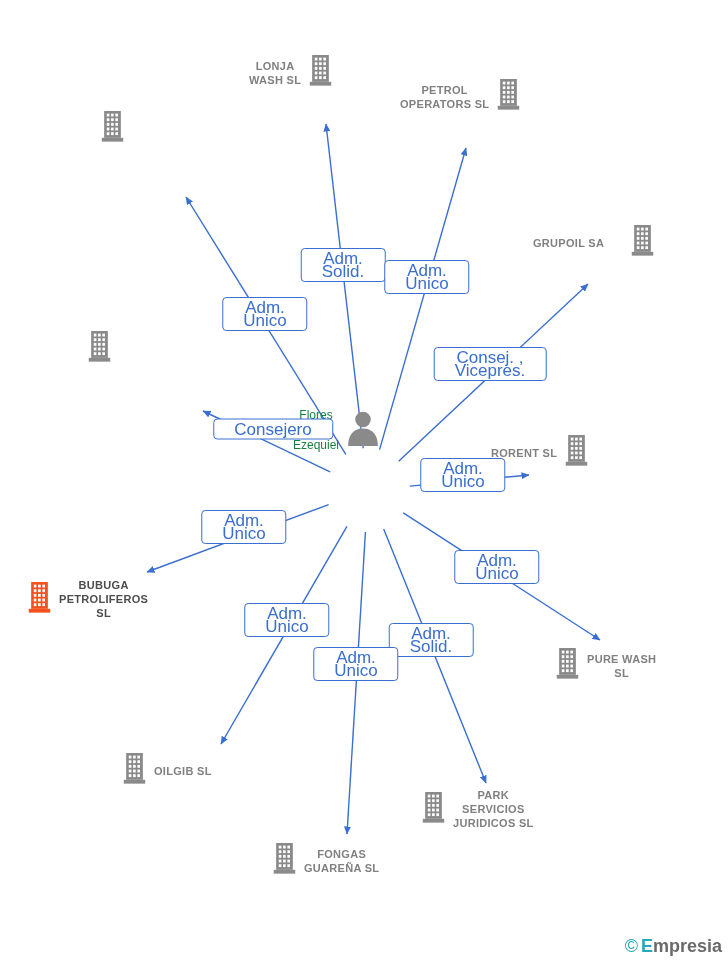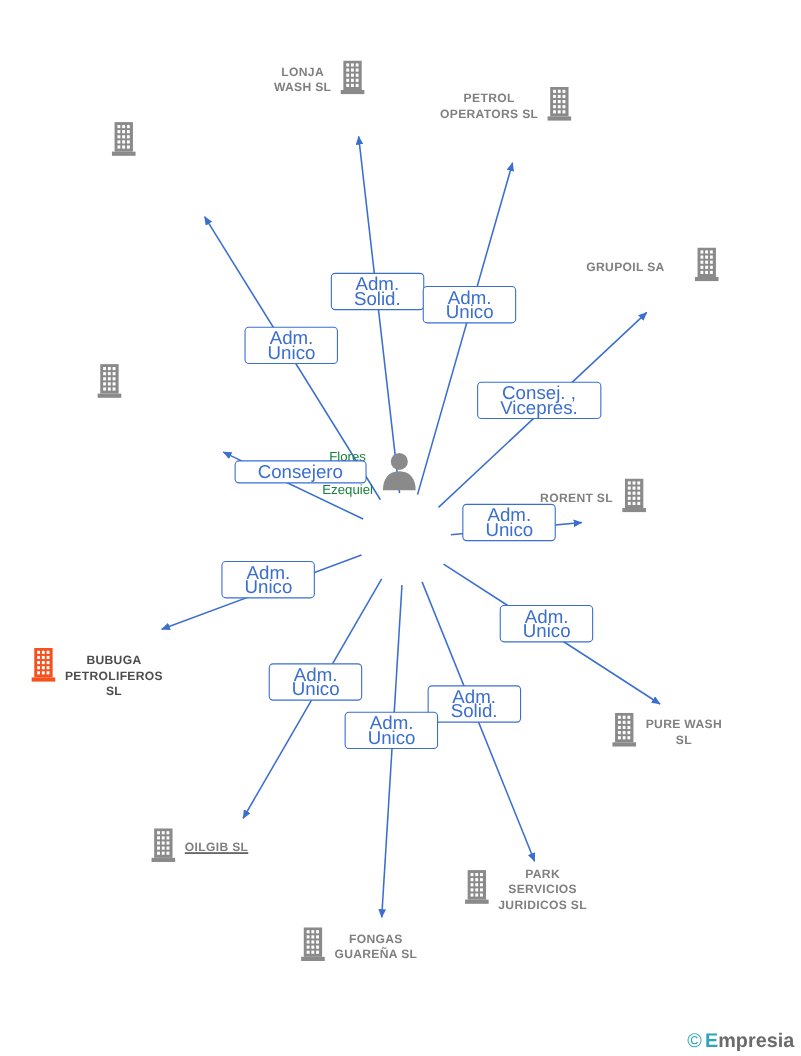--- a/index.html
+++ b/index.html
@@ -14,21 +14,21 @@
   svg.edges line{stroke:var(--edge);stroke-width:1.4;}
   .node{
     position:absolute;width:150px;
     display:flex;flex-direction:row;align-items:center;gap:5px;
     cursor:pointer;
   }
   .node .nlabel{
     font-size:11px;font-weight:bold;line-height:14px;letter-spacing:.3px;
     color:var(--companyText);text-align:center;white-space:nowrap;
   }
-  .node.highlight .nlabel{color:var(--highlightText);margin-top:16px;}
+  .node.highlight .nlabel{color:var(--highlightText);}
   .node.person .nlabel{font-weight:normal;font-size:12px;line-height:15px;color:#15803d;letter-spacing:0;}
   .edge-label{
     position:absolute;transform:translate(-50%,-50%);
     background:#ffffff;border:1px solid var(--edge);border-radius:4px;
     color:var(--edge);font-size:17px;line-height:13px;
     padding:3px 20px;text-align:center;white-space:nowrap;
   }
   .footer{
     position:absolute;right:6px;bottom:6px;
     font-size:18px;line-height:16px;user-select:none;
@@ -247,21 +247,21 @@
             <rect x="14.4" y="13.899999999999999" width="2.2" height="2.4" fill="#ffffff"></rect>
             <rect x="7.2" y="17.8" width="2.2" height="2.4" fill="#ffffff"></rect>
             <rect x="10.8" y="17.8" width="2.2" height="2.4" fill="#ffffff"></rect>
             <rect x="14.4" y="17.8" width="2.2" height="2.4" fill="#ffffff"></rect>
           </svg></div>
         <div class="nlabel">
           <div>PURE WASH</div>
           <div>SL</div>
         </div>
       </div>
-      <div class="node company" style="left: 134px; top: 753px; text-decoration: underline;">
+      <div class="node company" style="left: 120px; top: 753px;">
         <div><svg width="29" height="31" viewBox="0 0 24 26">
     <rect x="5" y="0" width="14" height="22.5" fill="#8a8a8a"></rect>
     <rect x="3" y="22.5" width="18" height="3.2" fill="#8a8a8a"></rect>
             <rect x="7.2" y="2.2" width="2.2" height="2.4" fill="#ffffff"></rect>
             <rect x="10.8" y="2.2" width="2.2" height="2.4" fill="#ffffff"></rect>
             <rect x="14.4" y="2.2" width="2.2" height="2.4" fill="#ffffff"></rect>
             <rect x="7.2" y="6.1" width="2.2" height="2.4" fill="#ffffff"></rect>
             <rect x="10.8" y="6.1" width="2.2" height="2.4" fill="#ffffff"></rect>
             <rect x="14.4" y="6.1" width="2.2" height="2.4" fill="#ffffff"></rect>
             <rect x="7.2" y="10" width="2.2" height="2.4" fill="#ffffff"></rect>

